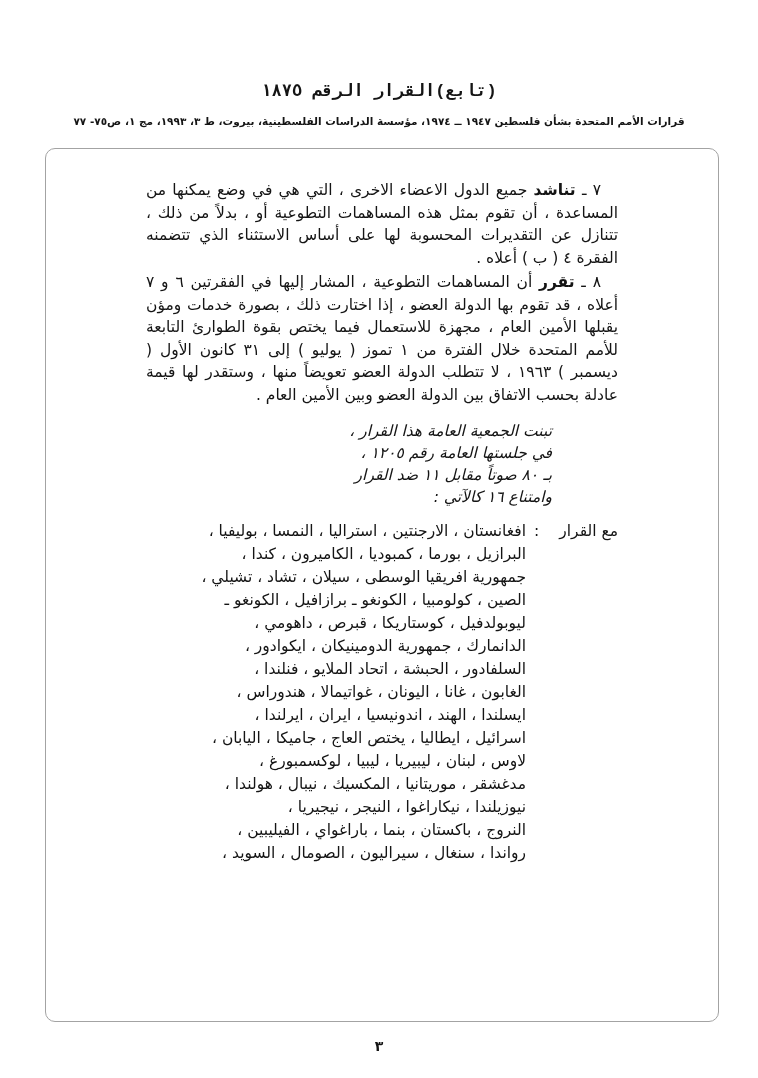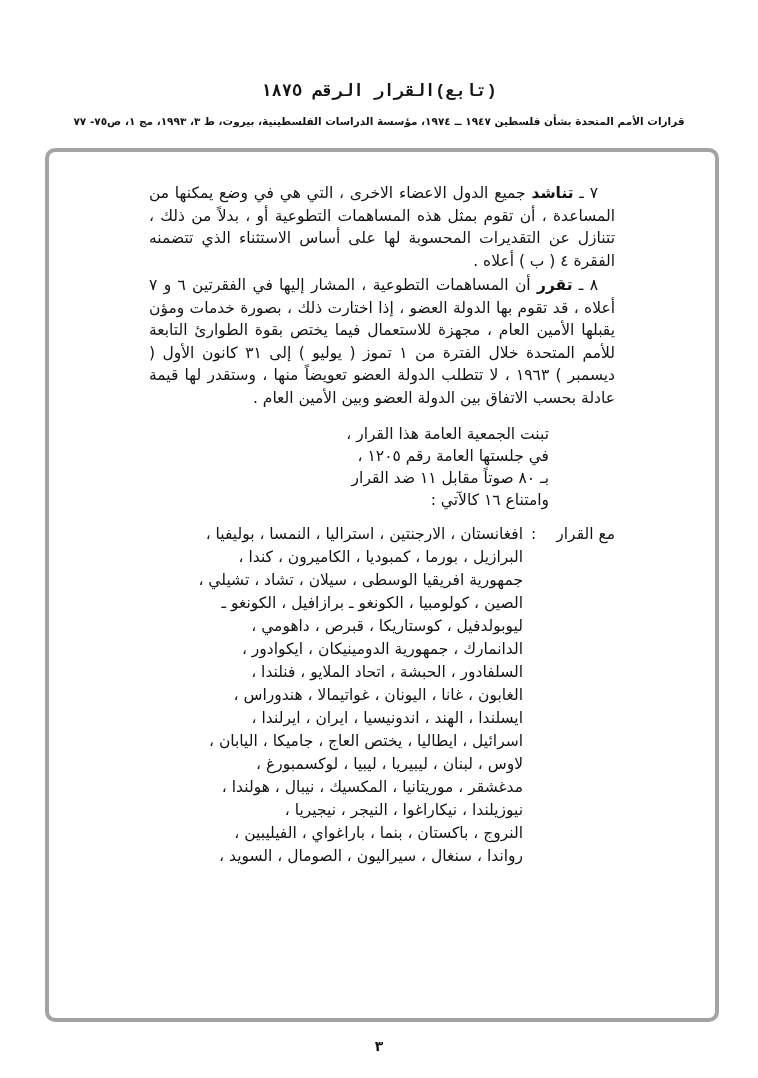--- a/index.html
+++ b/index.html
@@ -13,35 +13,35 @@
 
   
   .header { position:absolute; top:80px; left:0; right:0; text-align:center; }
   .doc-title { font-size:17px; font-weight:bold; letter-spacing:0;font-family:Liberation Mono, monospace; }
   .doc-source { font-size:10.5px; font-weight:bold; margin-top:14px; white-space:nowrap; }
 
   
   .green-box {
     position:absolute; top:148px; left:45px;
     width:674px; height:874px; box-sizing:border-box;
-    border:4px solid #a3a3a3; border-radius:10px;
+    border:1px solid #a3a3a3; border-radius:10px;
     padding:30px 100px 0 100px;
   }
 
   
   .para {
     font-size:15.5px; line-height:22.5px;
     text-align:justify;
     margin:0 0 2px 0;
   }
   .para .lead { font-weight:bold; }
   .indent1 { text-indent:17px; }
 
   
-  .adoption { margin:14px 66px 12px 12px; width:210px; font-size:15.5px; line-height:22px; }
+  .adoption { margin:14px 66px 12px 12px; width:210px; font-size:15.5px; line-height:22px;font-style:italic; }
   .adoption-line { text-align:right; }
   .adoption-line:last-child { text-align:right; padding-left:18px; }
 
   
   .vote {
     position:relative; margin-top:8px;
     padding-right:92px;
     font-size:15.5px; line-height:23px;
   }
   .vote-label {

